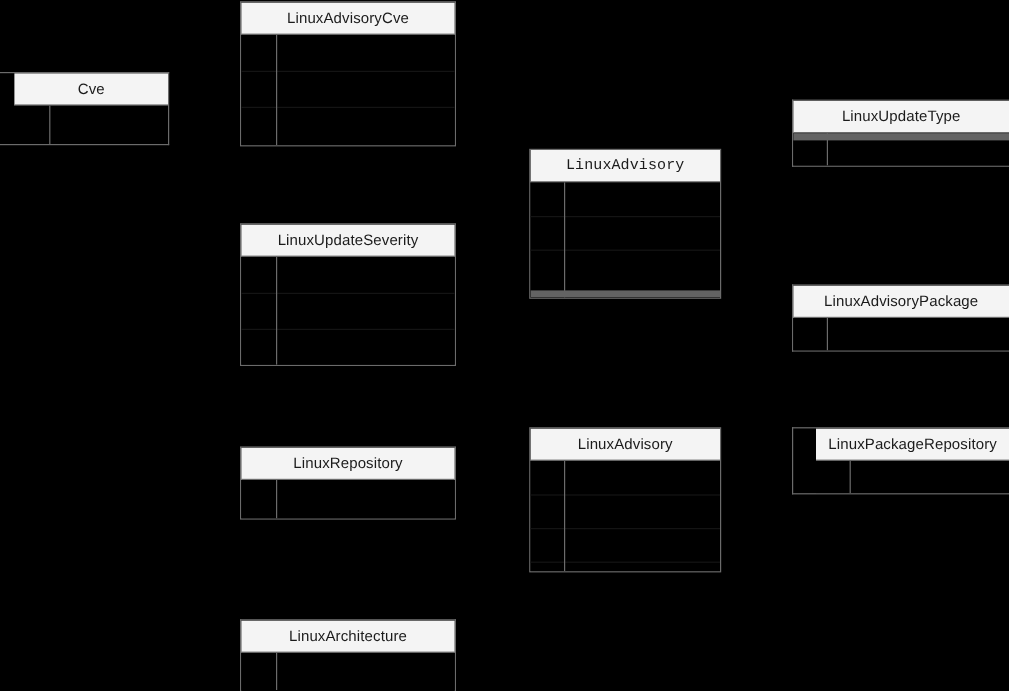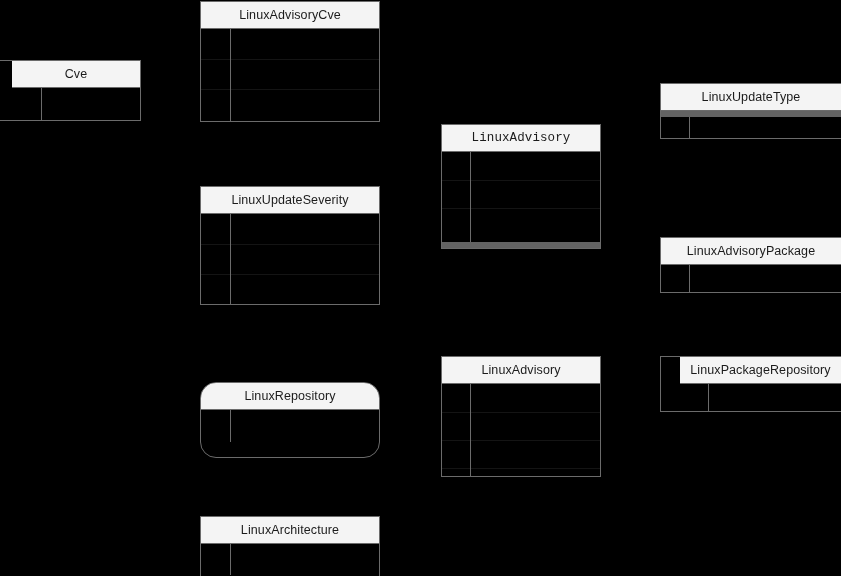--- a/index.html
+++ b/index.html
@@ -140,21 +140,21 @@
         <div class="row-sep" style="top: 84px;"></div>
         <div class="col-divider" style="left: 28px;"></div>
       </div>
     </div>
     <div class="entity clipped-right" style="left: 660px; top: 356px; width: 181px; height: 56px; padding-left: 19px;">
       <div class="entity-header" style="height: 27px; line-height: 26px;">LinuxPackageRepository</div>
       <div class="entity-body" style="height: 27px;">
         <div class="col-divider" style="left: 28px;"></div>
       </div>
     </div>
-    <div class="entity" style="left: 200px; top: 382px; width: 180px; height: 76px; border-radius: 16px;">
+    <div class="entity" style="left: 200px; top: 372px; width: 180px; height: 61px;">
       <div class="entity-header" style="height: 27px; line-height: 26px;">LinuxRepository</div>
       <div class="entity-body" style="height: 32px;">
         <div class="col-divider" style="left: 29px;"></div>
       </div>
     </div>
     <div class="entity clipped-bottom" style="left: 200px; top: 516px; width: 180px; height: 60px;">
       <div class="entity-header" style="height: 27px; line-height: 26px;">LinuxArchitecture</div>
       <div class="entity-body" style="height: 31px;">
         <div class="col-divider" style="left: 29px;"></div>
       </div>

